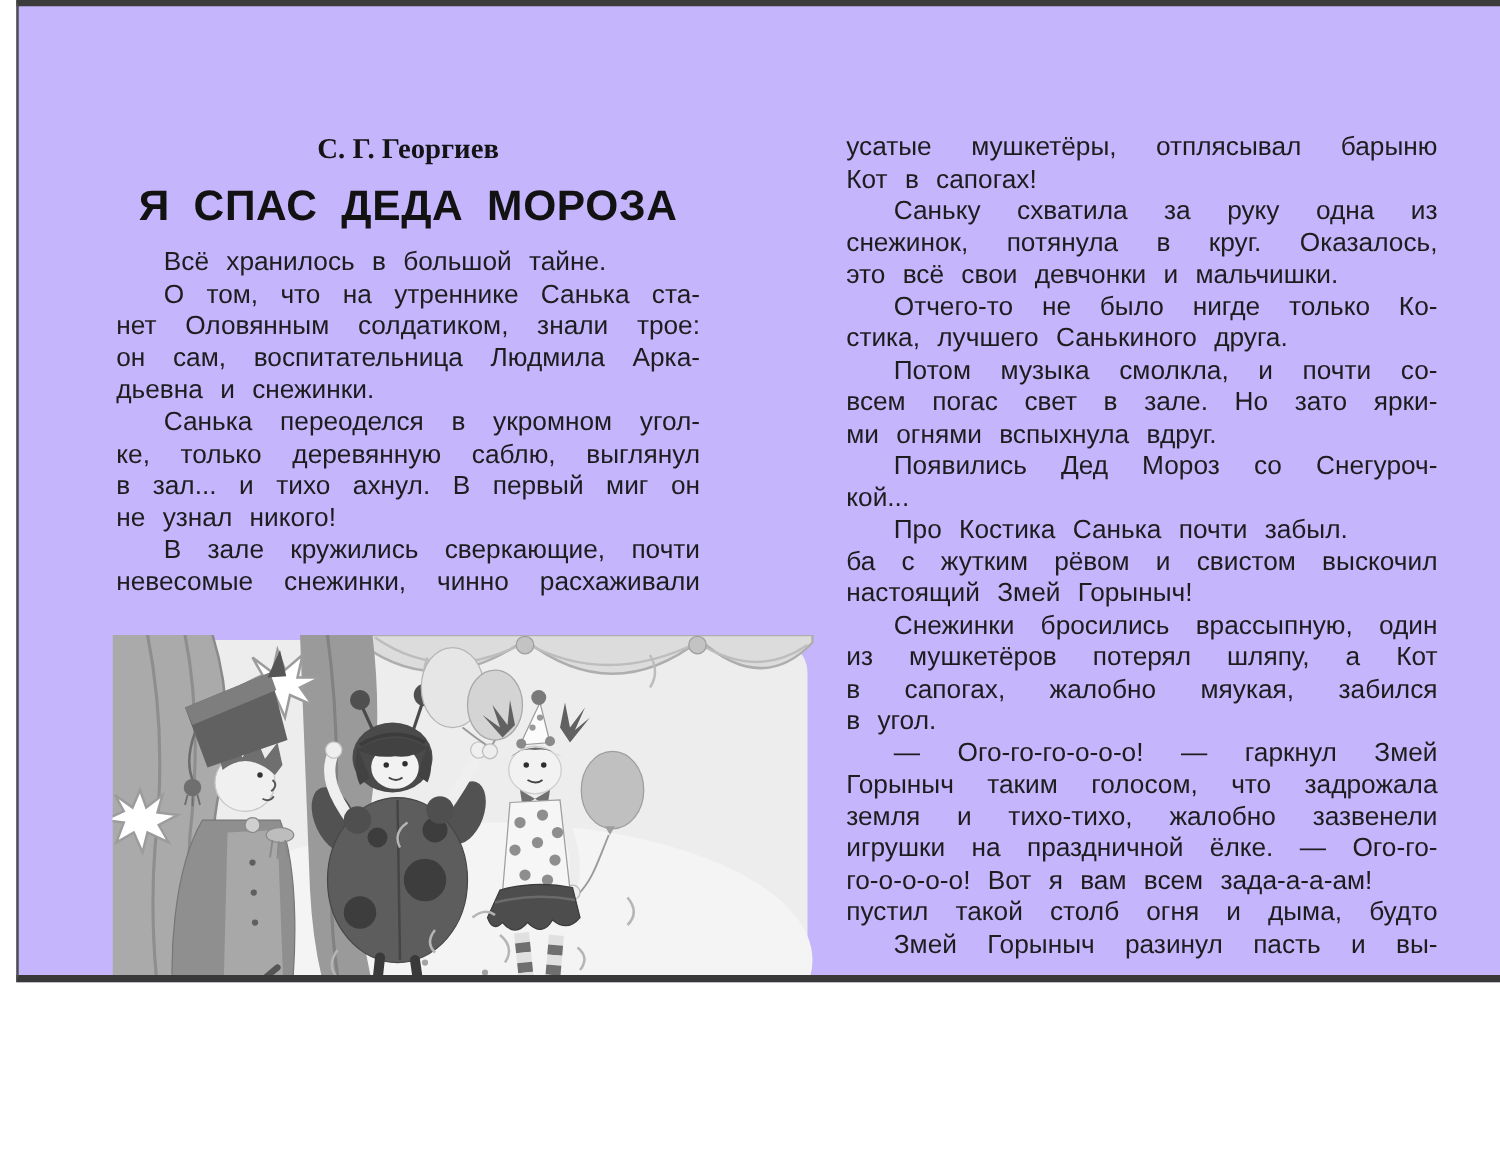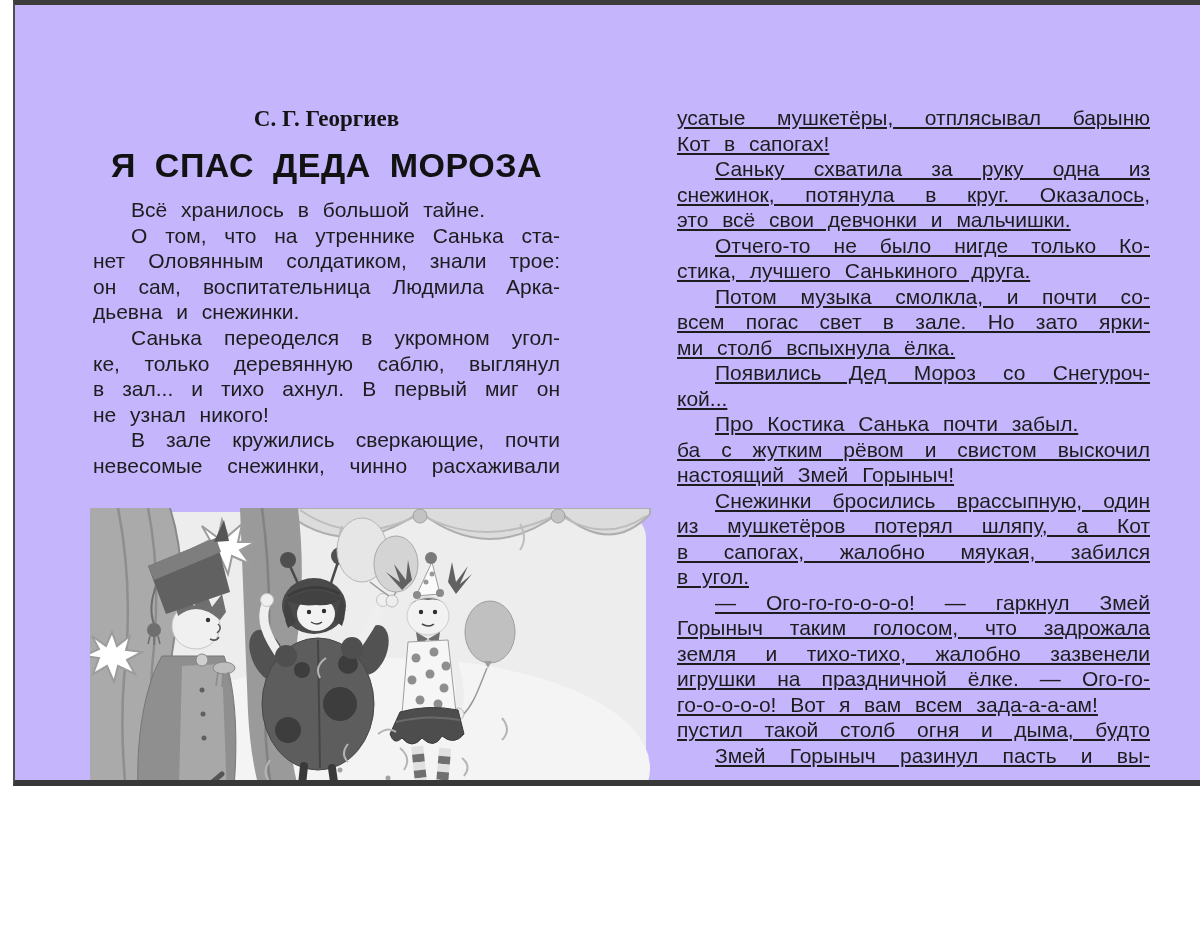--- a/index.html
+++ b/index.html
@@ -19,21 +19,21 @@
     text-align:center; font-family:"Liberation Serif", serif;
     font-weight:bold; font-size:23px; color:#141414;
   }
   .title {
     position:absolute; left:78px; top:141px; width:467px;
     text-align:center; font-weight:bold; font-size:34px;
     word-spacing:9px; letter-spacing:0.5px; color:#121212;
   }
   .textcol { position:absolute; font-size:21px; color:#1d1d1d; }
   .left-text  { left:78px;  top:192px; width:467px; line-height:25.6px; }
-  .right-text { left:662px; top:100px; width:473px; line-height:25.5px;text-decoration:underline; }
+  .right-text { left:662px; top:100px; width:473px; line-height:25.5px; }
   .line { text-align:justify; text-align-last:justify; word-spacing:4px; }
   .line.end { text-align-last:left; word-spacing:8px; }
   .line.indent { text-indent:38px; }
   .illustration { position:absolute; left:75px; top:503px; width:562px; height:352px; }
   .illustration svg { display:block; width:100%; height:100%; }
   .pagenum {
     position:absolute; left:662px; top:852px; width:473px;
     text-align:center; font-family:"Liberation Serif", serif;
     font-size:24px; color:#2c2c2c; letter-spacing:1px;
   }
@@ -62,21 +62,21 @@
   <div class="textcol right-text">
       <div class="line">усатые мушкетёры, отплясывал барыню</div>
       <div class="line end">Кот в сапогах!</div>
       <div class="line indent">Саньку схватила за руку одна из</div>
       <div class="line">снежинок, потянула в круг. Оказалось,</div>
       <div class="line end">это всё свои девчонки и мальчишки.</div>
       <div class="line indent">Отчего-то не было нигде только Ко-</div>
       <div class="line end">стика, лучшего Санькиного друга.</div>
       <div class="line indent">Потом музыка смолкла, и почти со-</div>
       <div class="line">всем погас свет в зале. Но зато ярки-</div>
-      <div class="line end">ми столб вспыхнула ёлка.</div>
+      <div class="line end">ми огнями вспыхнула вдруг.</div>
       <div class="line indent">Появились Дед Мороз со Снегуроч-</div>
       <div class="line end">кой...</div>
       <div class="line indent end">Про Костика Санька почти забыл.</div>
       <div class="line">ба с жутким рёвом и свистом выскочил</div>
       <div class="line end">настоящий Змей Горыныч!</div>
       <div class="line indent">Снежинки бросились врассыпную, один</div>
       <div class="line">из мушкетёров потерял шляпу, а Кот</div>
       <div class="line">в сапогах, жалобно мяукая, забился</div>
       <div class="line end">в угол.</div>
       <div class="line indent">— Ого-го-го-о-о-о! — гаркнул Змей</div>

